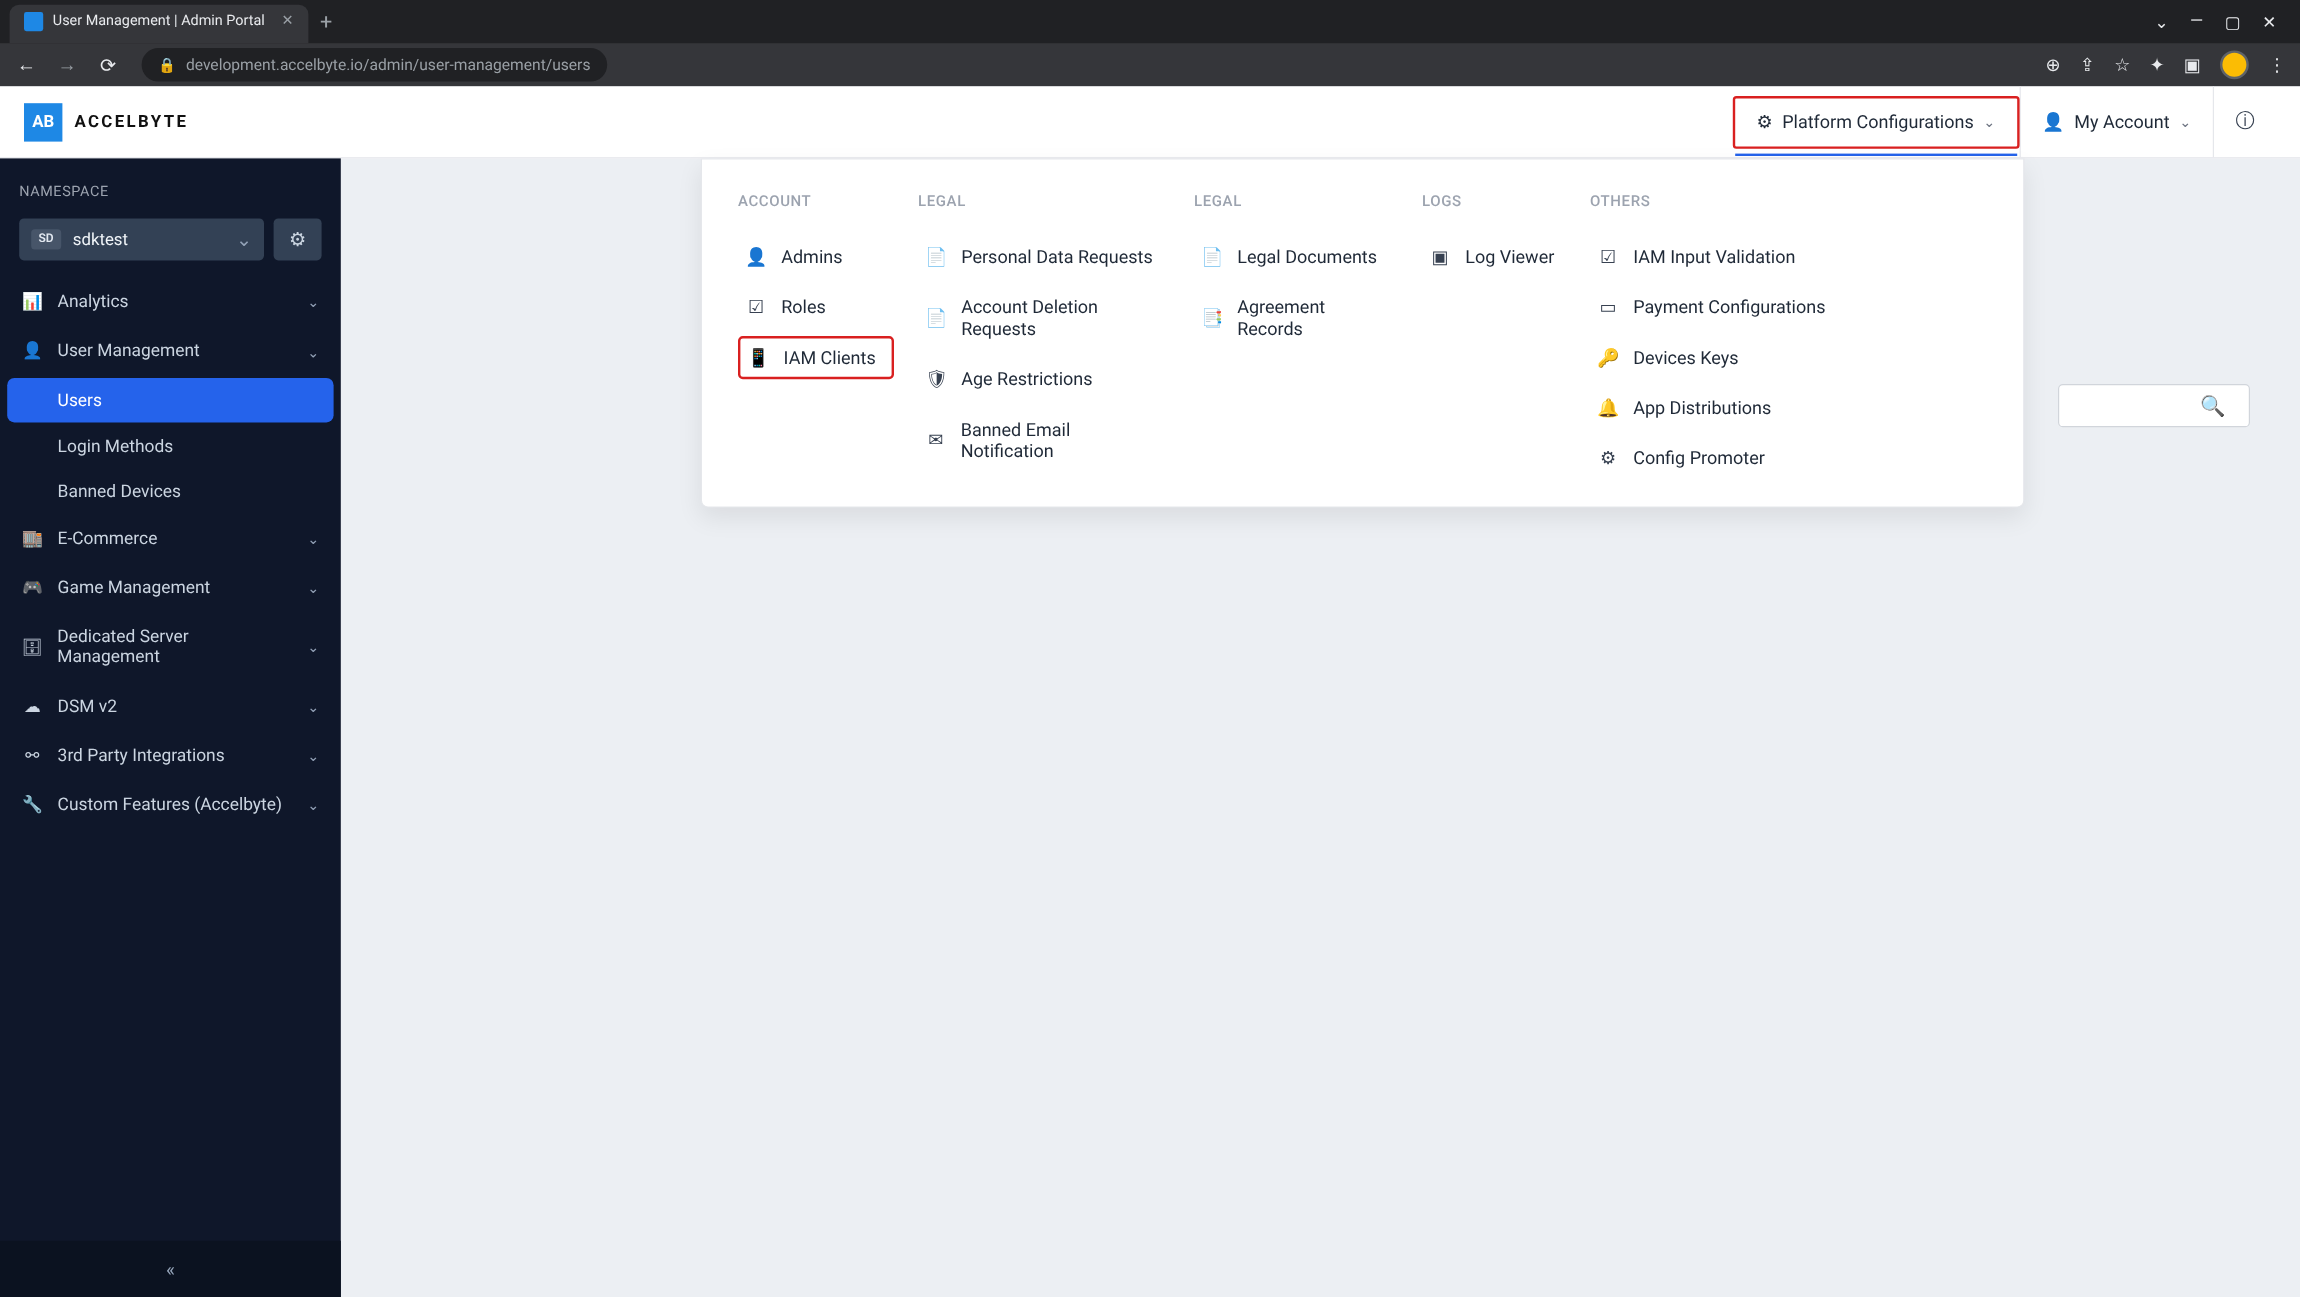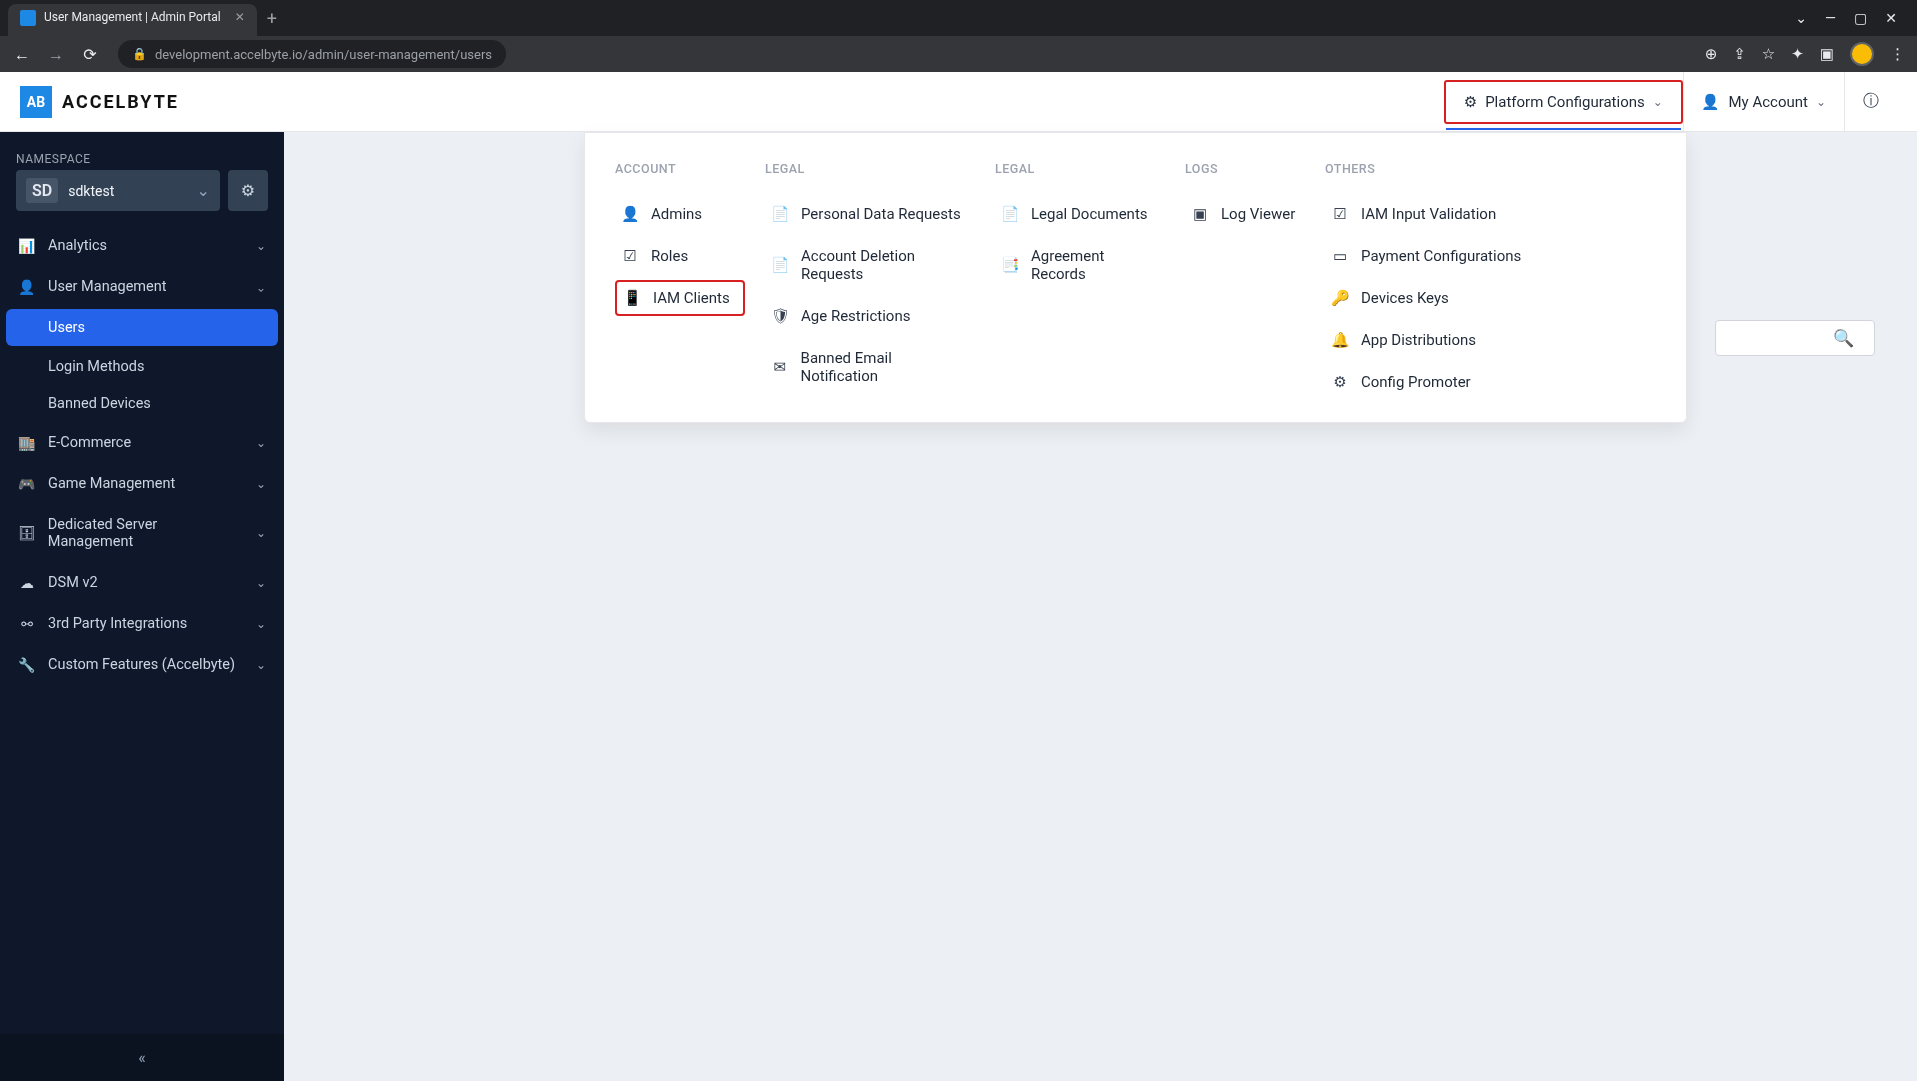--- a/index.html
+++ b/index.html
@@ -23,36 +23,36 @@
 .addr-right { margin-left: auto; display: flex; gap: 16px; align-items: center; color: #e8eaed; font-size: 15px; }
 .addr-right span { cursor: pointer; }
 .avatar-circle { width: 24px; height: 24px; border-radius: 50%; background: #fbbc04; border: 2px solid #5f6368; }
 
 
 .app { background: #eceff3; height: calc(1081px - 72px); display: flex; flex-direction: column; }
 .app-header { background: #fff; height: 60px; display: flex; align-items: center; padding: 0 20px; border-bottom: 1px solid #e5e7eb; }
 .logo { display: flex; align-items: center; gap: 10px; }
 .logo-mark { width: 32px; height: 32px; background: #1e88e5; position: relative; }
 .logo-mark::after { content: "AB"; color: #fff; font-weight: 700; font-size: 14px; position: absolute; top: 50%; left: 50%; transform: translate(-50%,-50%); }
-.logo-text { font-size: 18px; font-weight: 700; letter-spacing: 2px; color: #111; }
+.logo-text { font-size: 14px; font-weight: 700; letter-spacing: 2px; color: #111; }
 .header-right { margin-left: auto; display: flex; align-items: center; height: 100%; }
 .hdr-btn { display: flex; align-items: center; gap: 8px; padding: 0 18px; height: 100%; font-size: 15px; color: #1f2937; cursor: pointer; border-left: 1px solid #e5e7eb; }
 .hdr-btn.first { border-left: none; }
 .hdr-btn .caret { font-size: 12px; color: #6b7280; }
 .hdr-btn.highlighted { border: 2px solid #d92020; border-radius: 3px; height: 44px; position: relative; }
 .hdr-btn.highlighted::after { content: ""; position: absolute; left: 0; right: 0; bottom: -8px; height: 2px; background: #2563eb; }
 .help-btn { padding: 0 18px; display:flex; align-items:center; height:100%; border-left:1px solid #e5e7eb; color:#374151; }
 
 
 .app-body { flex: 1; display: flex; position: relative; }
 .sidebar { width: 284px; background: #0f172a; color: #cbd5e1; display: flex; flex-direction: column; padding-top: 14px; }
-.ns-label { font-size: 12px; letter-spacing: 0.5px; color: #9ca3af; padding: 6px 16px 4px; }
+.ns-label { font-size: 12px; letter-spacing: 0.5px; color: #9ca3af; padding: 6px 16px 16px; }
 .ns-row { display: flex; gap: 8px; padding: 0 16px 14px; }
 .ns-select { flex: 1; background: #334155; border-radius: 4px; display: flex; align-items: center; padding: 8px 10px; gap: 10px; cursor: pointer; }
-.ns-badge { background: #475569; color: #e2e8f0; font-size: 16px; font-weight: 600; padding: 3px 6px; border-radius: 3px; }
+.ns-badge { background: #475569; color: #e2e8f0; font-size: 10px; font-weight: 600; padding: 3px 6px; border-radius: 3px; }
 .ns-name { color: #f1f5f9; font-size: 14px; flex: 1; }
 .ns-gear { width: 40px; background: #334155; border-radius: 4px; display: flex; align-items: center; justify-content: center; color: #cbd5e1; cursor: pointer; }
 
 .nav-item { display: flex; align-items: center; gap: 12px; padding: 12px 18px; font-size: 14.5px; color: #cbd5e1; cursor: pointer; }
 .nav-item .chev { margin-left: auto; font-size: 12px; color: #94a3b8; }
 .nav-item.expanded .chev { transform: rotate(180deg); }
 .nav-sub { padding: 10px 18px 10px 48px; font-size: 14.5px; color: #cbd5e1; cursor: pointer; }
 .nav-sub.active { background: #2563eb; color: #fff; border-radius: 6px; margin: 2px 6px; padding-left: 42px; }
 .nav-icon { width: 18px; text-align: center; font-size: 14px; }
 .sidebar-collapse { margin-top: auto; padding: 14px; text-align: center; color: #94a3b8; font-size: 16px; cursor: pointer; background: #0b1220; }

